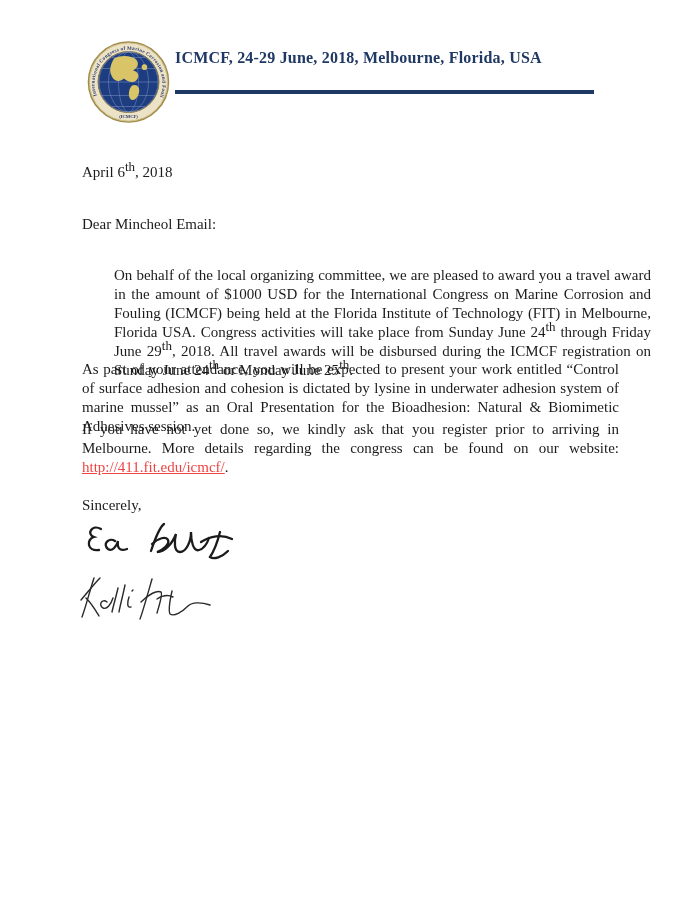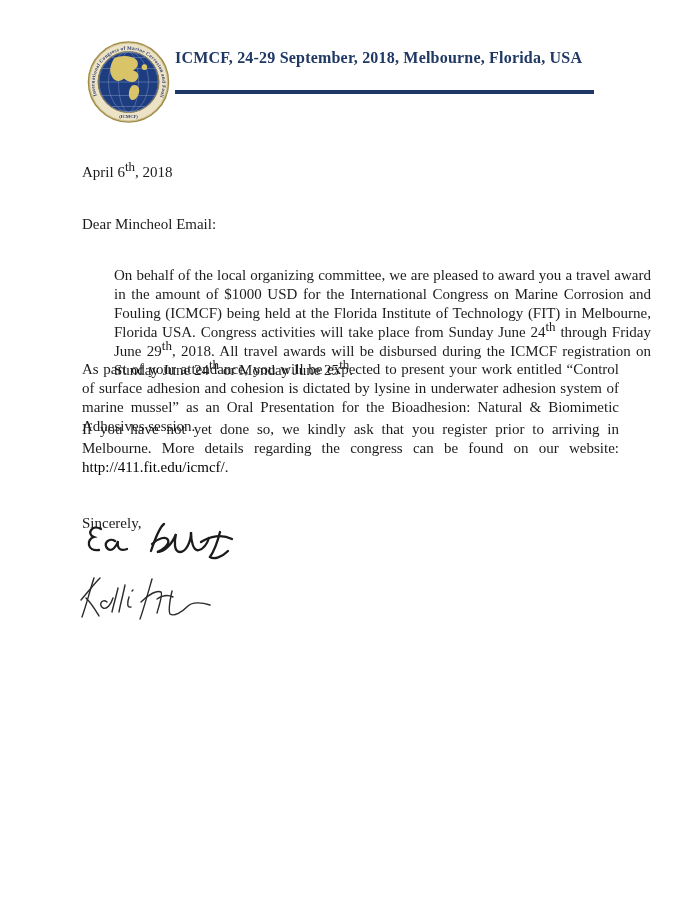--- a/index.html
+++ b/index.html
@@ -40,28 +40,29 @@
     width: 537px;
     font-size: 15px;
     line-height: 19px;
   }
   .date        { top: 163px; }
   .salutation  { top: 215px; }
   .para        { text-align: justify; }
   .p1          { top: 266px; margin-left: 32px; }
   .p2          { top: 360px; }
   .p3          { top: 420px; }
-  .closing     { top: 514px; }
+  .closing     { top: 496px; }
   sup {
     font-size: 13px;
     line-height: 0;
     vertical-align: super;
   }
   .doc-link {
-    color: #000000;
+    color: #ef4444;
+    text-decoration: underline;
     cursor: pointer;
   }
   
   .sig1 { position: absolute; left: 84px; top: 514px; }
   .sig2 { position: absolute; left: 77px; top: 566px; }
   
   .sign-block {
     position: absolute;
     left: 82px; top: 636px;
     font-size: 15px;
@@ -94,21 +95,21 @@
       <path d="M27,18 C34,14 45,15 49,19 C53,23 50,28 46,30 C51,31 53,35 50,39 C47,43 41,42 37,38 C33,42 27,41 25,36 C22,31 23,25 27,18 Z" fill="#d9c568"></path>
       <path d="M45,45 C50,43 53,47 52,52 C51,57 47,61 44,59 C41,57 41,49 45,45 Z" fill="#d9c568"></path>
       <path d="M56,24 C59,23 61,25 60,28 C59,30 56,30 55,28 C54,26 55,25 56,24 Z" fill="#d9c568"></path>
       <text font-size="5" font-weight="bold" fill="#26336e" letter-spacing="0.3">
         <textPath href="#lg-ring" startOffset="1">International Congress of Marine Corrosion and Fouling</textPath>
       </text>
       <text x="41.5" y="77.5" text-anchor="middle" font-size="4.6" font-weight="bold" fill="#26336e">(ICMCF)</text>
     </svg>
   </div>
 
-  <div class="header-title">ICMCF, 24-29 September, 2018, Melbourne, Florida, USA</div>
+  <div class="header-title">ICMCF, 24-29 June, 2018, Melbourne, Florida, USA</div>
   <div class="header-rule"></div>
 
   <div class="txt date">April 6<sup>th</sup>, 2018</div>
 
   <div class="txt salutation">Dear Mincheol Email:</div>
 
   <div class="txt para p1">On behalf of the local organizing committee, we are pleased to award you a travel award in the amount of $1000 USD for the International Congress on Marine Corrosion and Fouling (ICMCF) being held at the Florida Institute of Technology (FIT) in Melbourne, Florida USA. Congress activities will take place from Sunday June 24<sup>th</sup> through Friday June 29<sup>th</sup>, 2018. All travel awards will be disbursed during the ICMCF registration on Sunday June 24<sup>th</sup> or Monday June 25<sup>th</sup>.</div>
 
   <div class="txt para p2">As part of your attendance, you will be expected to present your work entitled “Control of surface adhesion and cohesion is dictated by lysine in underwater adhesion system of marine mussel” as an Oral Presentation for the Bioadhesion: Natural &amp; Biomimetic Adhesives session.</div>
 

